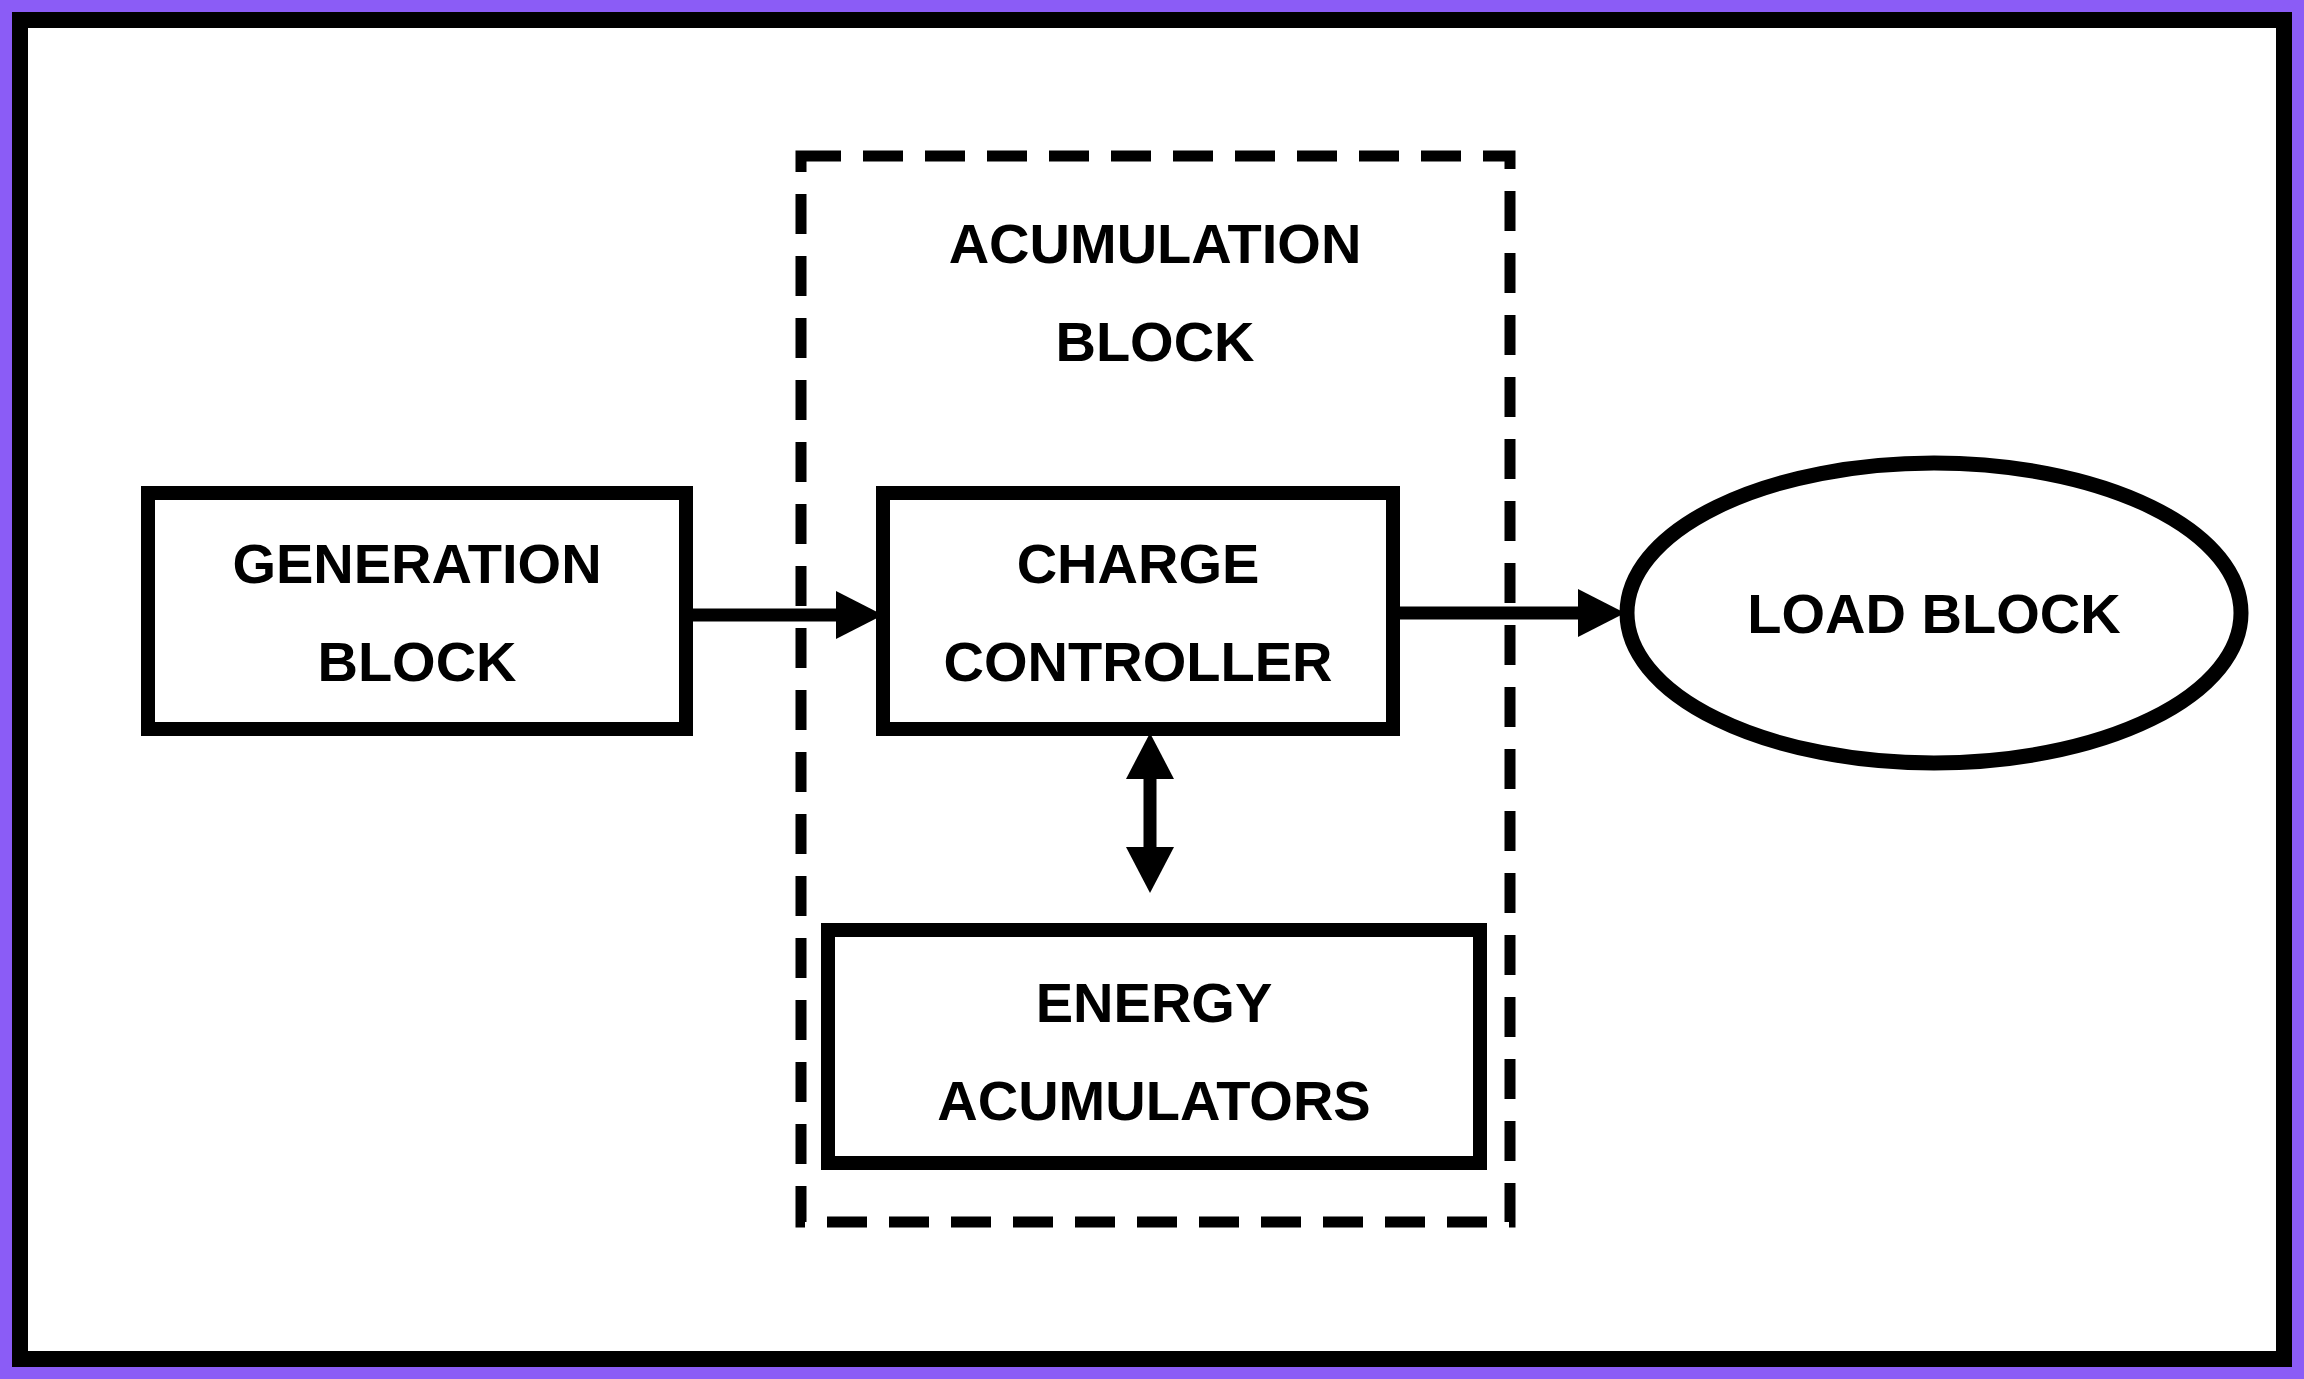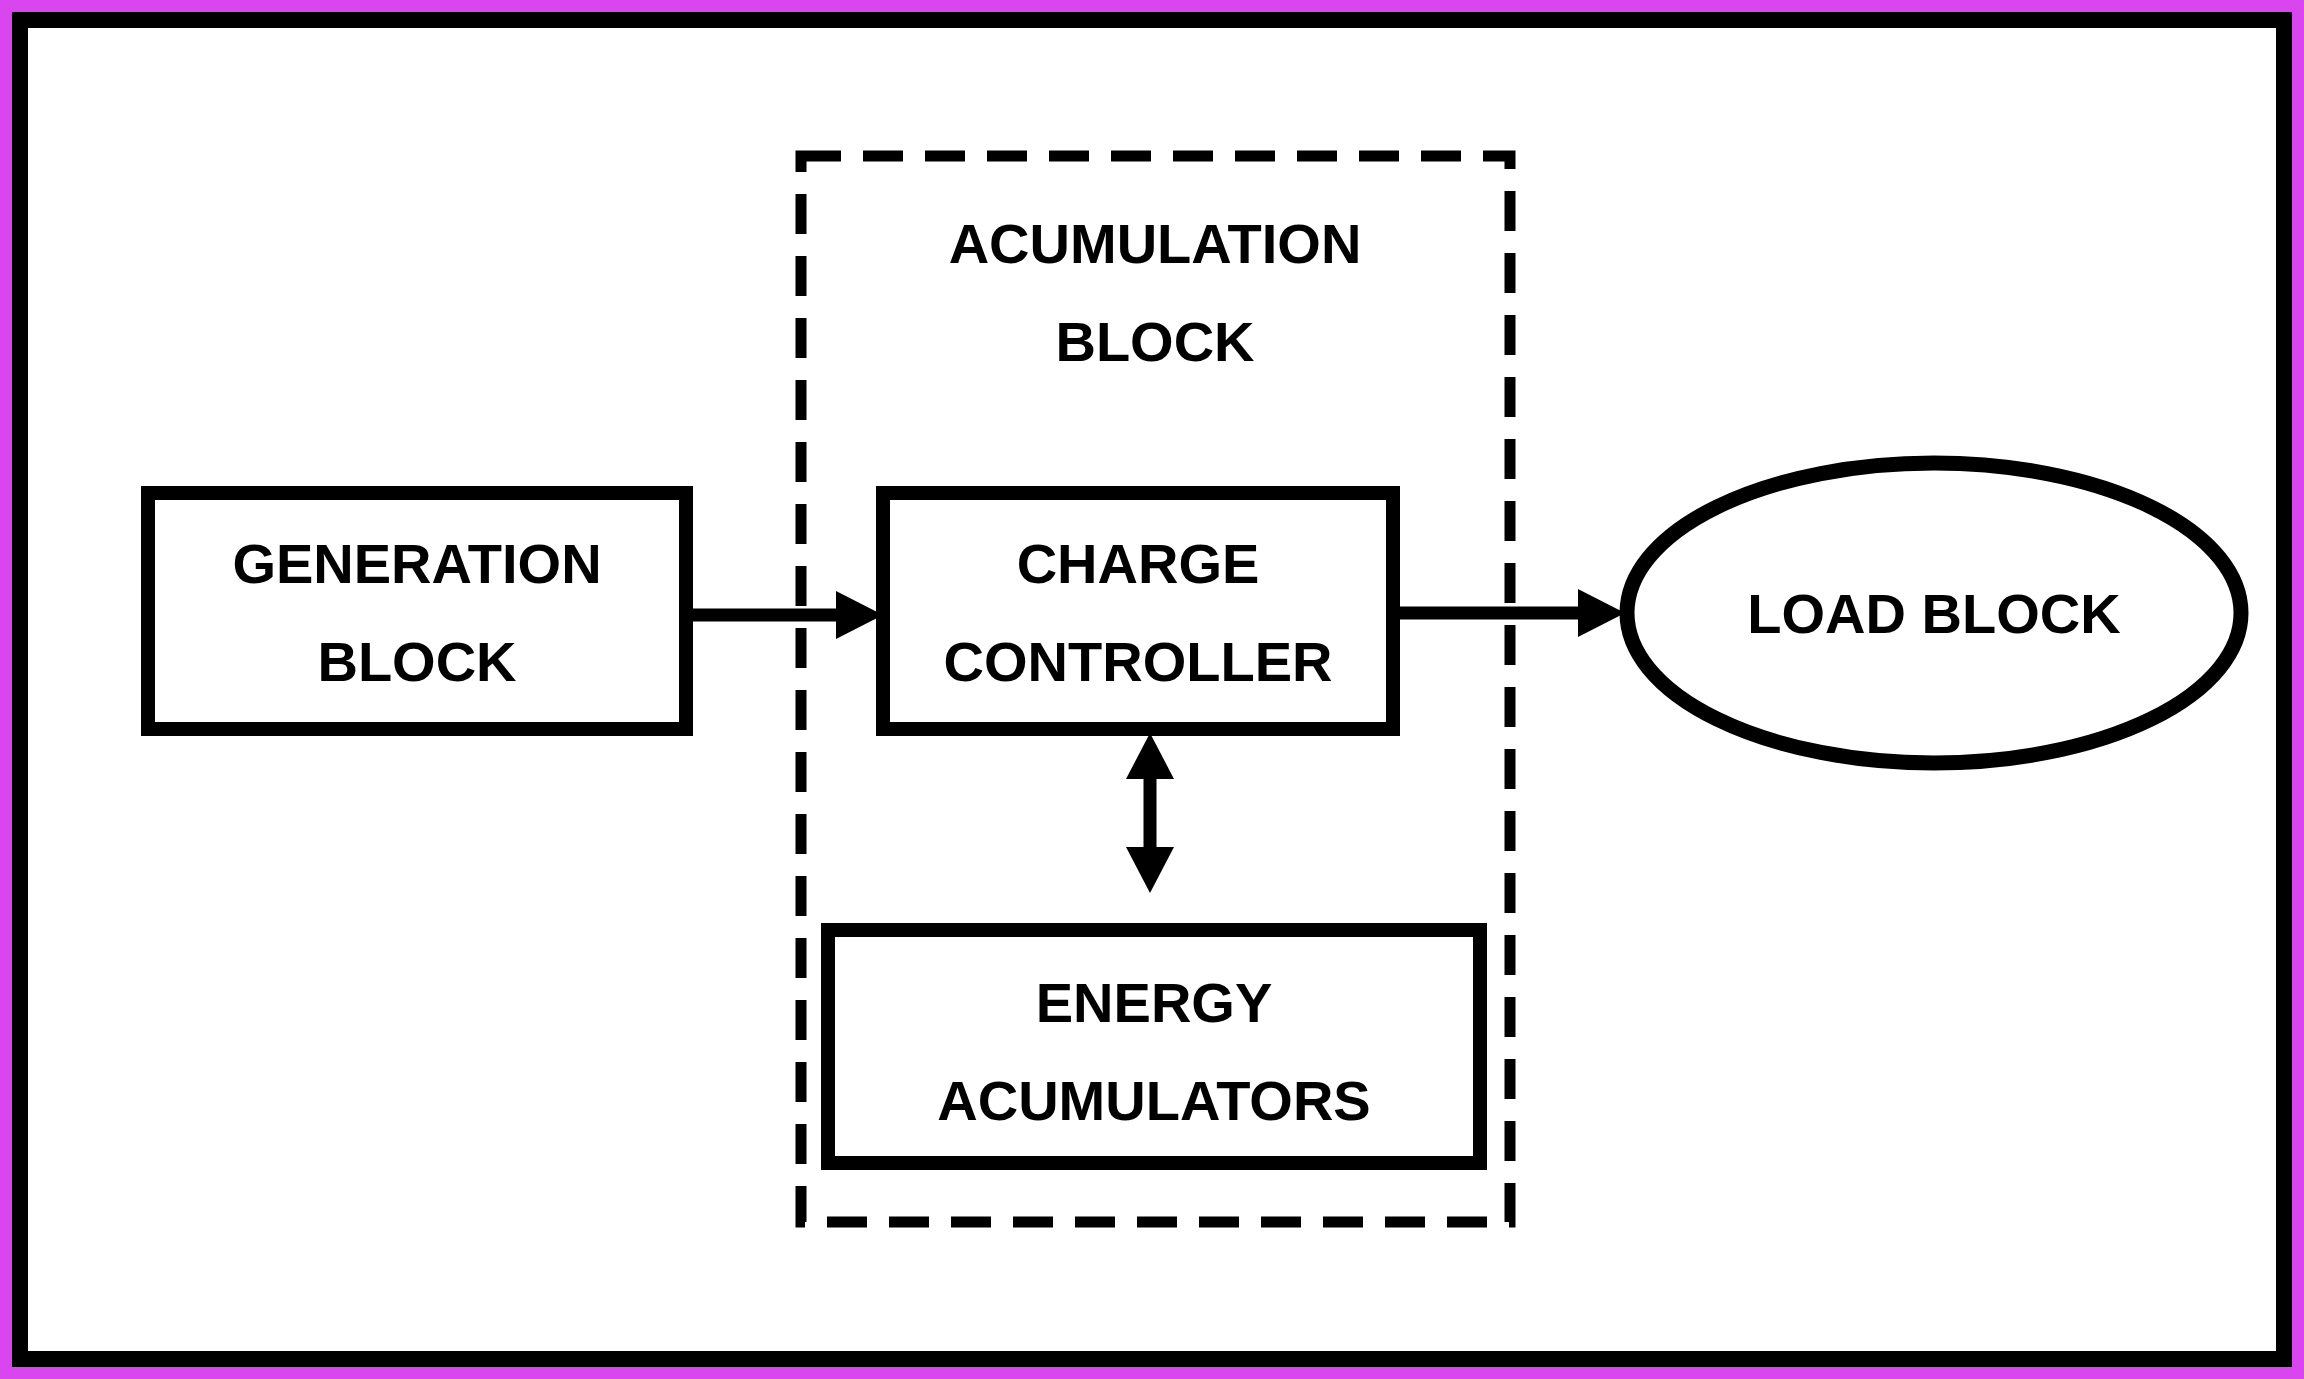--- a/index.html
+++ b/index.html
@@ -3,21 +3,21 @@
 <meta charset="utf-8">
 <style>
   html, body {
     margin: 0;
     padding: 0;
     background: #ffffff;
   }
   .diagram-wrap {
     width: 2304px;
     height: 1379px;
-    background: #d946ef;
+    background: #8b5cf6;
     position: relative;
     overflow: hidden;
   }
   svg {
     display: block;
   }
   .node-shape {
     fill: #ffffff;
     stroke: #000000;
   }

